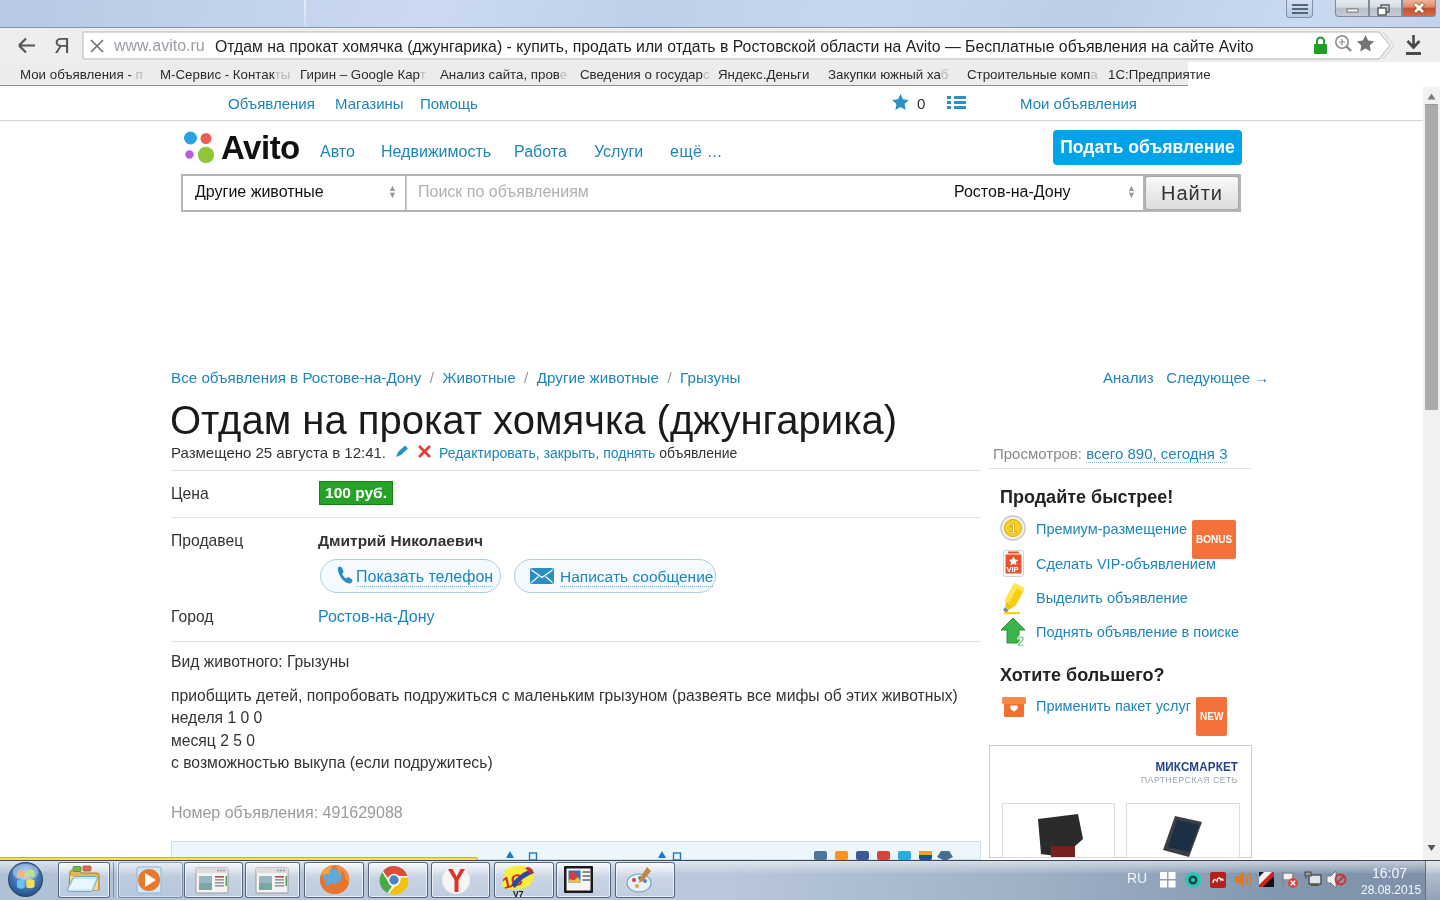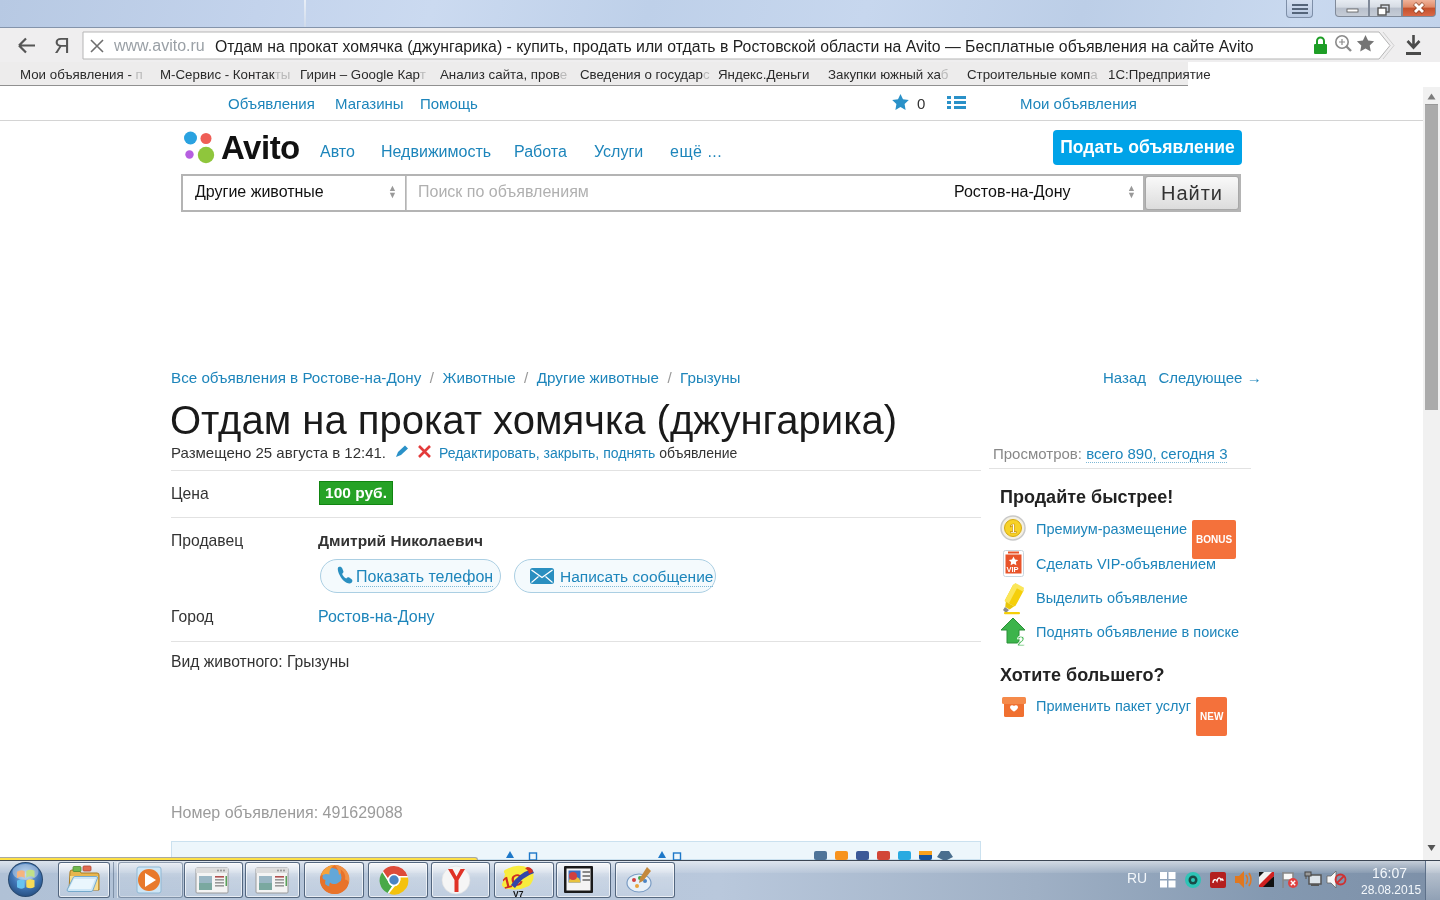--- a/index.html
+++ b/index.html
@@ -182,21 +182,21 @@
     <div class="white" id="loc"></div>
     <div id="findbtn" style="letter-spacing:1px">Найти</div>
     <div class="abs" style="left:14px;top:9px;font-size:16px;color:#111">Другие животные</div>
     <div class="spin" style="left:207px;top:11px">▲<br>▼</div>
     <div class="abs" style="left:237px;top:9px;font-size:16px;color:#b0b0b0">Поиск по объявлениям</div>
     <div class="abs" style="left:773px;top:9px;font-size:16px;color:#111">Ростов-на-Дону</div>
     <div class="spin" style="left:946px;top:11px">▲<br>▼</div>
   </div>
 
   <div id="crumbs" class="abs"><span class="lnk">Все объявления в Ростове-на-Дону</span> &nbsp;/&nbsp; <span class="lnk">Животные</span> &nbsp;/&nbsp; <span class="lnk">Другие животные</span> &nbsp;/&nbsp; <span class="lnk">Грызуны</span></div>
-  <div id="nav-right" class="abs"><span class="lnk">Назад</span>&nbsp;&nbsp; <span class="lnk">Следующее →</span></div>
+  <div id="nav-right" class="abs"><span class="lnk">Анализ</span>&nbsp;&nbsp; <span class="lnk">Следующее →</span></div>
   <h1>Отдам на прокат хомячка (джунгарика)</h1>
   <div id="meta" class="abs">Размещено 25 августа в 12:41.</div>
   <div class="abs" style="left:439px;top:445px;font-size:14px"><span class="lnk">Редактировать, закрыть, поднять</span> <span style="color:#333">объявление</span></div>
   <svg class="abs" style="left:394px;top:444px" width="42" height="16">
     <path d="M 2 13 L 4 8 L 11 1.5 L 14 4.5 L 7 11 Z" fill="#2a91c8"></path>
     <path d="M 25 2 L 36 13 M 36 2 L 25 13" stroke="#e33b3b" stroke-width="2.6"></path>
   </svg>
   <div class="abs hr" style="left:171px;top:470px;width:810px"></div>
   <div class="abs label" style="left:171px;top:485px">Цена</div>
   <div id="price-badge" class="abs">100 руб.</div>
@@ -212,20 +212,21 @@
   <svg class="abs" style="left:530px;top:568px" width="26" height="17">
     <rect x="0" y="0" width="24" height="16" rx="2.5" fill="#2a8fc0"></rect>
     <path d="M 1.5 2 L 12 9.5 L 22.5 2" stroke="#fff" stroke-width="1.4" fill="none"></path>
     <path d="M 1.5 14.5 L 8.5 8.5 M 22.5 14.5 L 15.5 8.5" stroke="#fff" stroke-width="1.1" fill="none"></path>
   </svg>
   <div class="abs" style="left:560px;top:568px;font-size:15.5px;color:#1d85bb;border-bottom:1px dotted #7db8d6">Написать сообщение</div>
   <div class="abs label" style="left:171px;top:608px">Город</div>
   <div class="abs lnk" style="left:318px;top:608px;font-size:16px">Ростов-на-Дону</div>
   <div class="abs hr" style="left:171px;top:641px;width:810px"></div>
   <div class="abs label" style="left:171px;top:653px">Вид животного: Грызуны</div>
+  <div class="abs label" style="left:171px;top:685px;line-height:22.3px">приобщить детей, попробовать подружиться с маленьким грызуном (развеять все мифы об этих животных)<br>неделя 1 0 0<br>месяц 2 5 0<br>с возможностью выкупа (если подружитесь)</div>
   <div class="abs" style="left:171px;top:804px;font-size:16px;color:#9b9b9b">Номер объявления: 491629088</div>
 
   <div class="abs" style="left:993px;top:445px;font-size:15px;color:#888">Просмотров: <span class="lnk" style="border-bottom:1px dotted #7db8d6">всего 890, сегодня 3</span></div>
   <div class="abs hr" style="left:989px;top:468px;width:262px"></div>
   <div class="sb-head" style="left:1000px;top:487px">Продайте быстрее!</div>
   <svg class="abs" style="left:1000px;top:515px" width="27" height="27">
     <circle cx="13" cy="13" r="12" fill="#f4f0e2" stroke="#c9c9c9" stroke-width="1.5"></circle>
     <circle cx="13" cy="13" r="8.5" fill="#f7d226" stroke="#d4a913" stroke-width="1"></circle>
     <text x="9.5" y="18" font-size="13" font-weight="bold" fill="#fff" stroke="#c88f00" stroke-width="0.6">1</text>
   </svg>
@@ -257,20 +258,36 @@
   <div class="abs lnk sb-link" style="left:1036px;top:624px">Поднять объявление в поиске</div>
   <div class="sb-head" style="left:1000px;top:665px">Хотите большего?</div>
   <svg class="abs" style="left:1001px;top:693px" width="28" height="27">
     <rect x="3" y="8" width="20" height="16" rx="1.5" fill="#f07030"></rect>
     <rect x="1" y="4" width="24" height="7" rx="1.5" fill="#f58a4a"></rect>
     <path d="M 9 14 a 2.3 2.3 0 0 1 4 -1 a 2.3 2.3 0 0 1 4 1 c 0 2.5 -4 4.5 -4 4.5 s -4 -2 -4 -4.5 z" fill="#fff"></path>
   </svg>
   <div class="abs lnk sb-link" style="left:1036px;top:698px">Применить пакет услуг</div>
   <div class="badge" style="left:1196px;top:697px">NEW</div>
 
+  <div id="adbox" class="abs">
+    <div class="abs" style="right:13px;top:13px;font-size:13.5px;font-weight:bold;color:#24418a;letter-spacing:0.2px;transform:scaleX(0.86);transform-origin:100% 0">МИКСМАРКЕТ</div>
+    <div class="abs" style="right:13px;top:29px;font-size:8.5px;color:#9aa4ac;letter-spacing:0.6px">ПАРТНЕРСКАЯ СЕТЬ</div>
+    <div class="abs" style="left:12px;top:57px;width:113px;height:55px;border:1px solid #ddd;background:#fff">
+      <svg width="111" height="53">
+          <polygon points="35,15 75,10 80,35 60,53 38,50" fill="#2b2b2b"></polygon>
+          <rect x="48" y="42" width="24" height="11" fill="#7a2020"></rect>
+        </svg>
+    </div>
+    <div class="abs" style="left:136px;top:57px;width:114px;height:55px;border:1px solid #ddd;background:#fff">
+      <svg width="112" height="53">
+          <polygon points="48,12 75,18 62,53 36,46" fill="#3a3f46"></polygon>
+          <polygon points="50,16 72,21 62,48 41,43" fill="#1d2f45"></polygon>
+        </svg>
+    </div>
+  </div>
 
   <div id="sharebar" class="abs"></div>
   <svg class="abs" style="left:500px;top:848px" width="480" height="12">
     <polygon points="6,10 10,3 14,10" fill="#1e78c8"></polygon>
     <rect x="29.5" y="5" width="7" height="7" fill="none" stroke="#1e78c8" stroke-width="1.4"></rect>
     <polygon points="158,10 162,3 166,10" fill="#1e78c8"></polygon>
     <rect x="173.5" y="5" width="7" height="7" fill="none" stroke="#1e78c8" stroke-width="1.4"></rect>
     <rect x="314" y="3" width="13" height="9" rx="2" fill="#4f7499"></rect>
     <rect x="335" y="3" width="13" height="9" rx="2" fill="#f7931e"></rect>
     <rect x="356" y="3" width="13" height="9" rx="2" fill="#3b5998"></rect>

